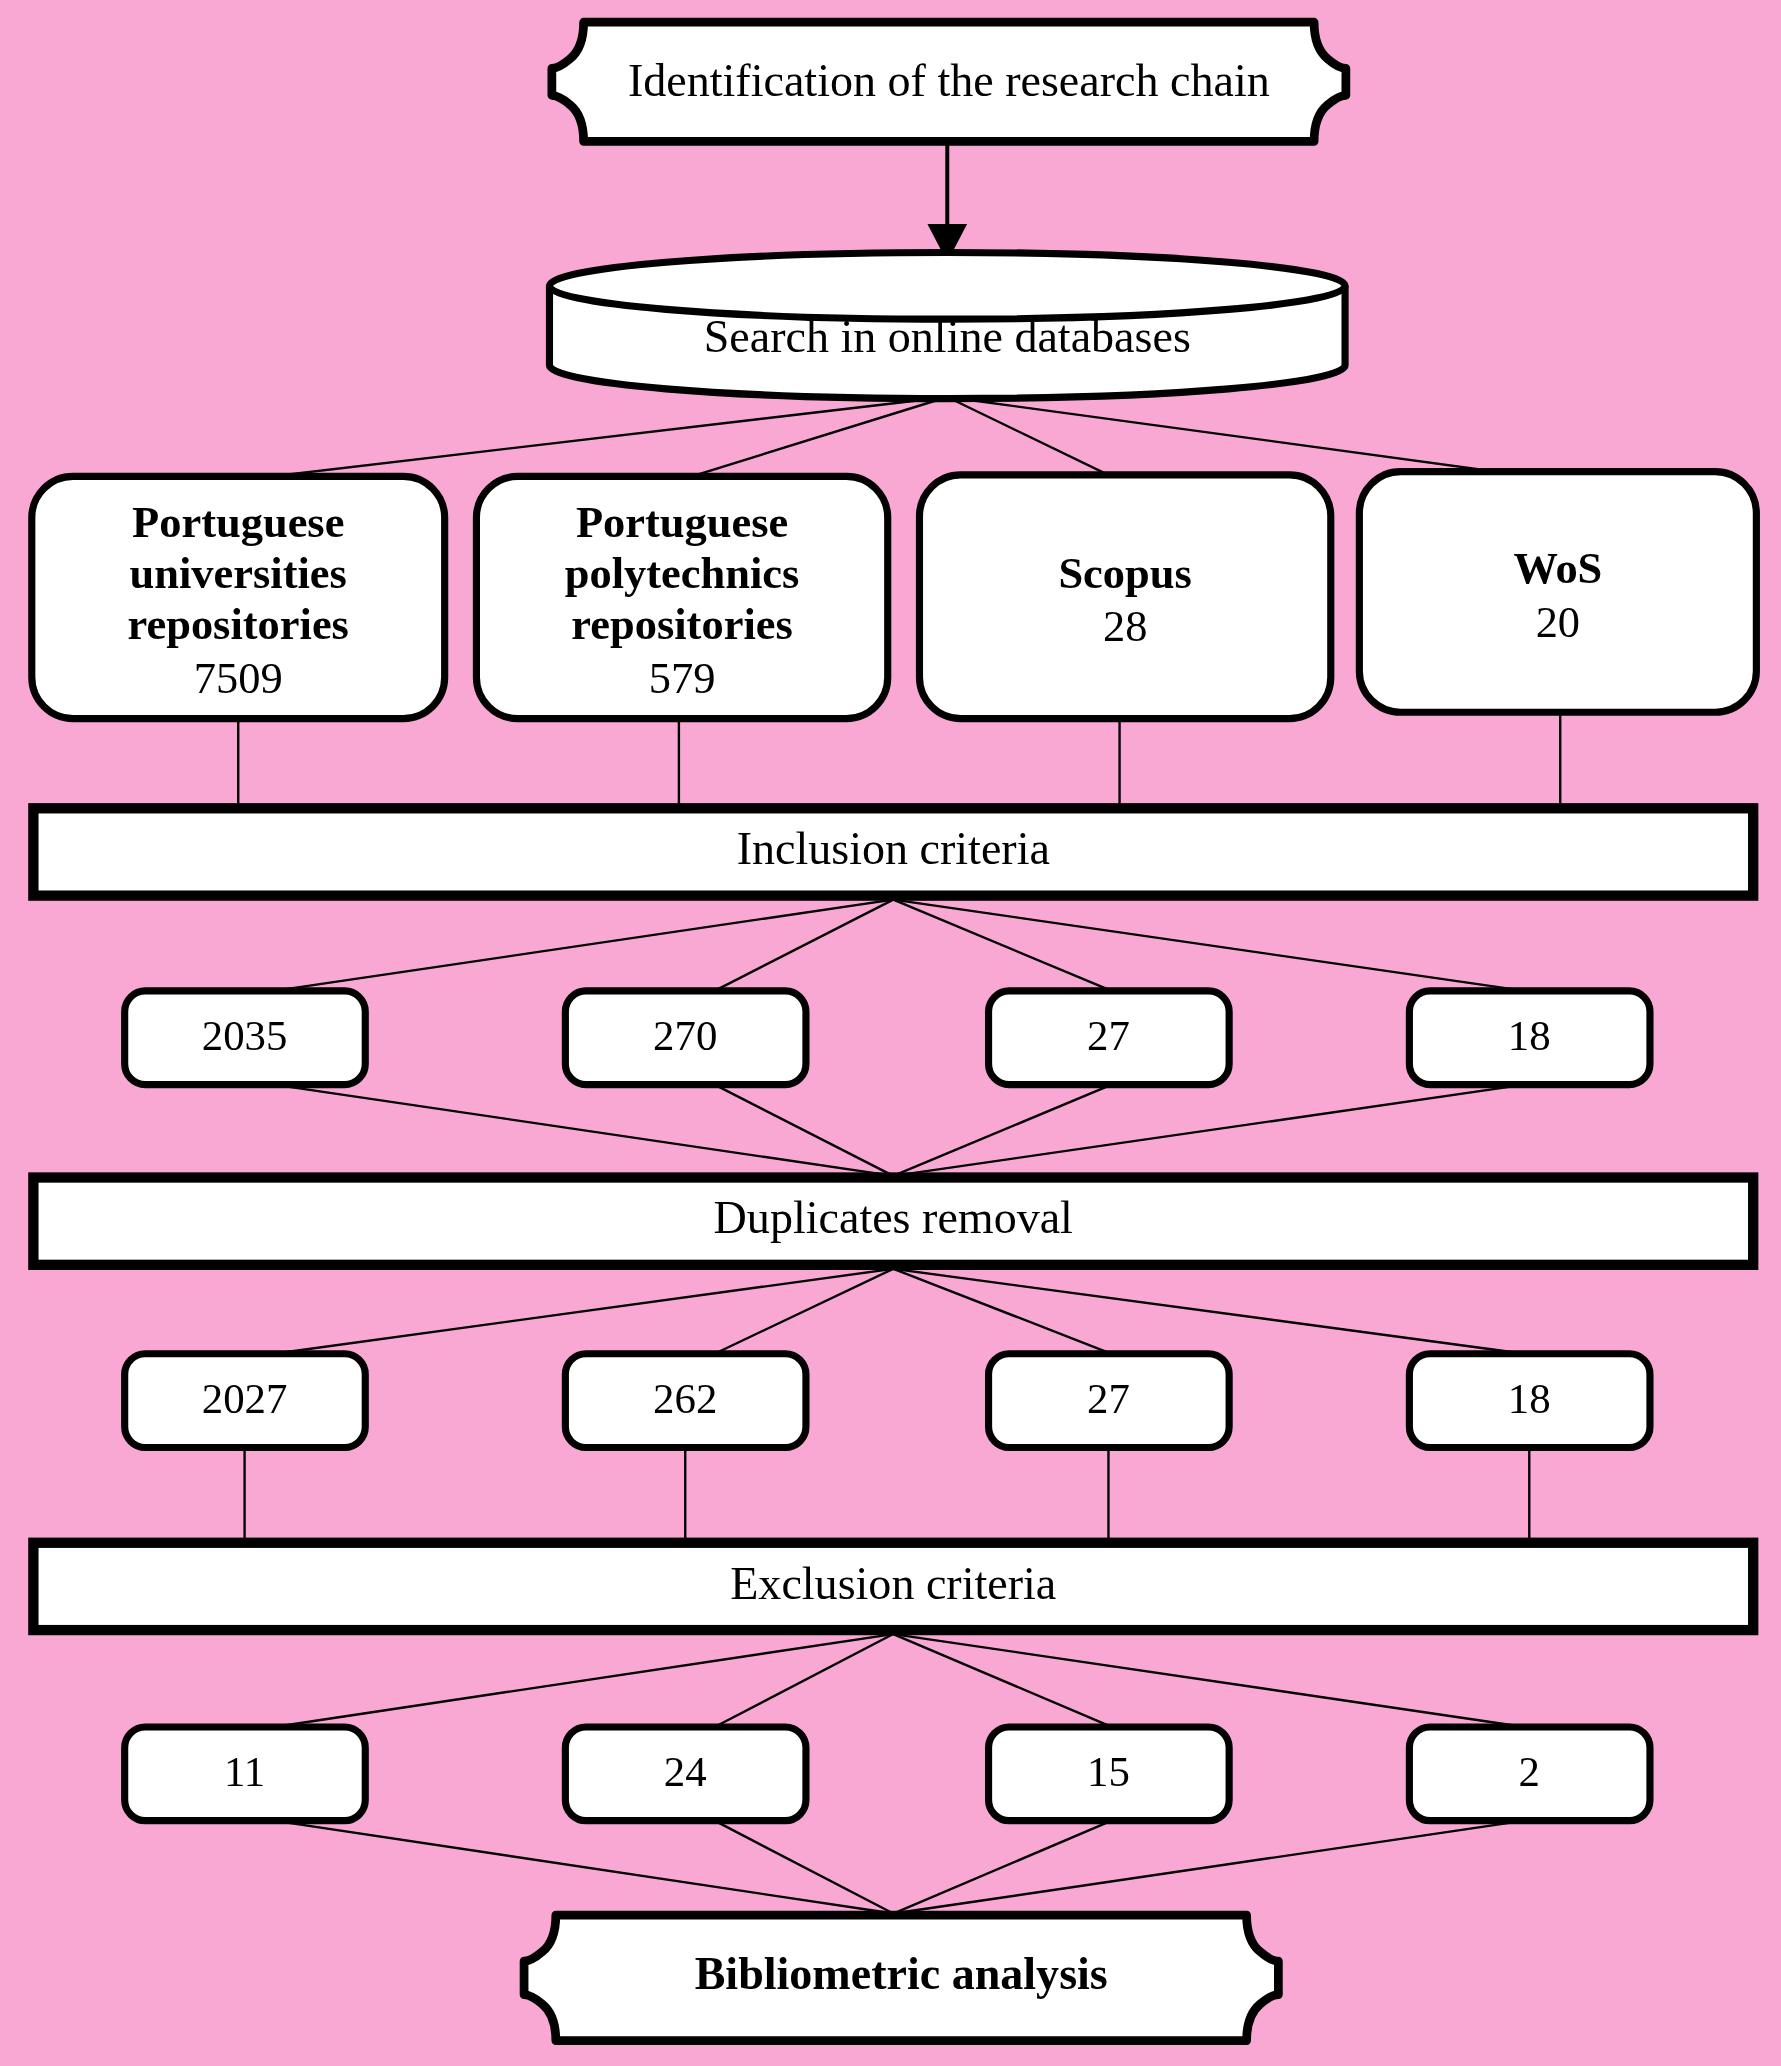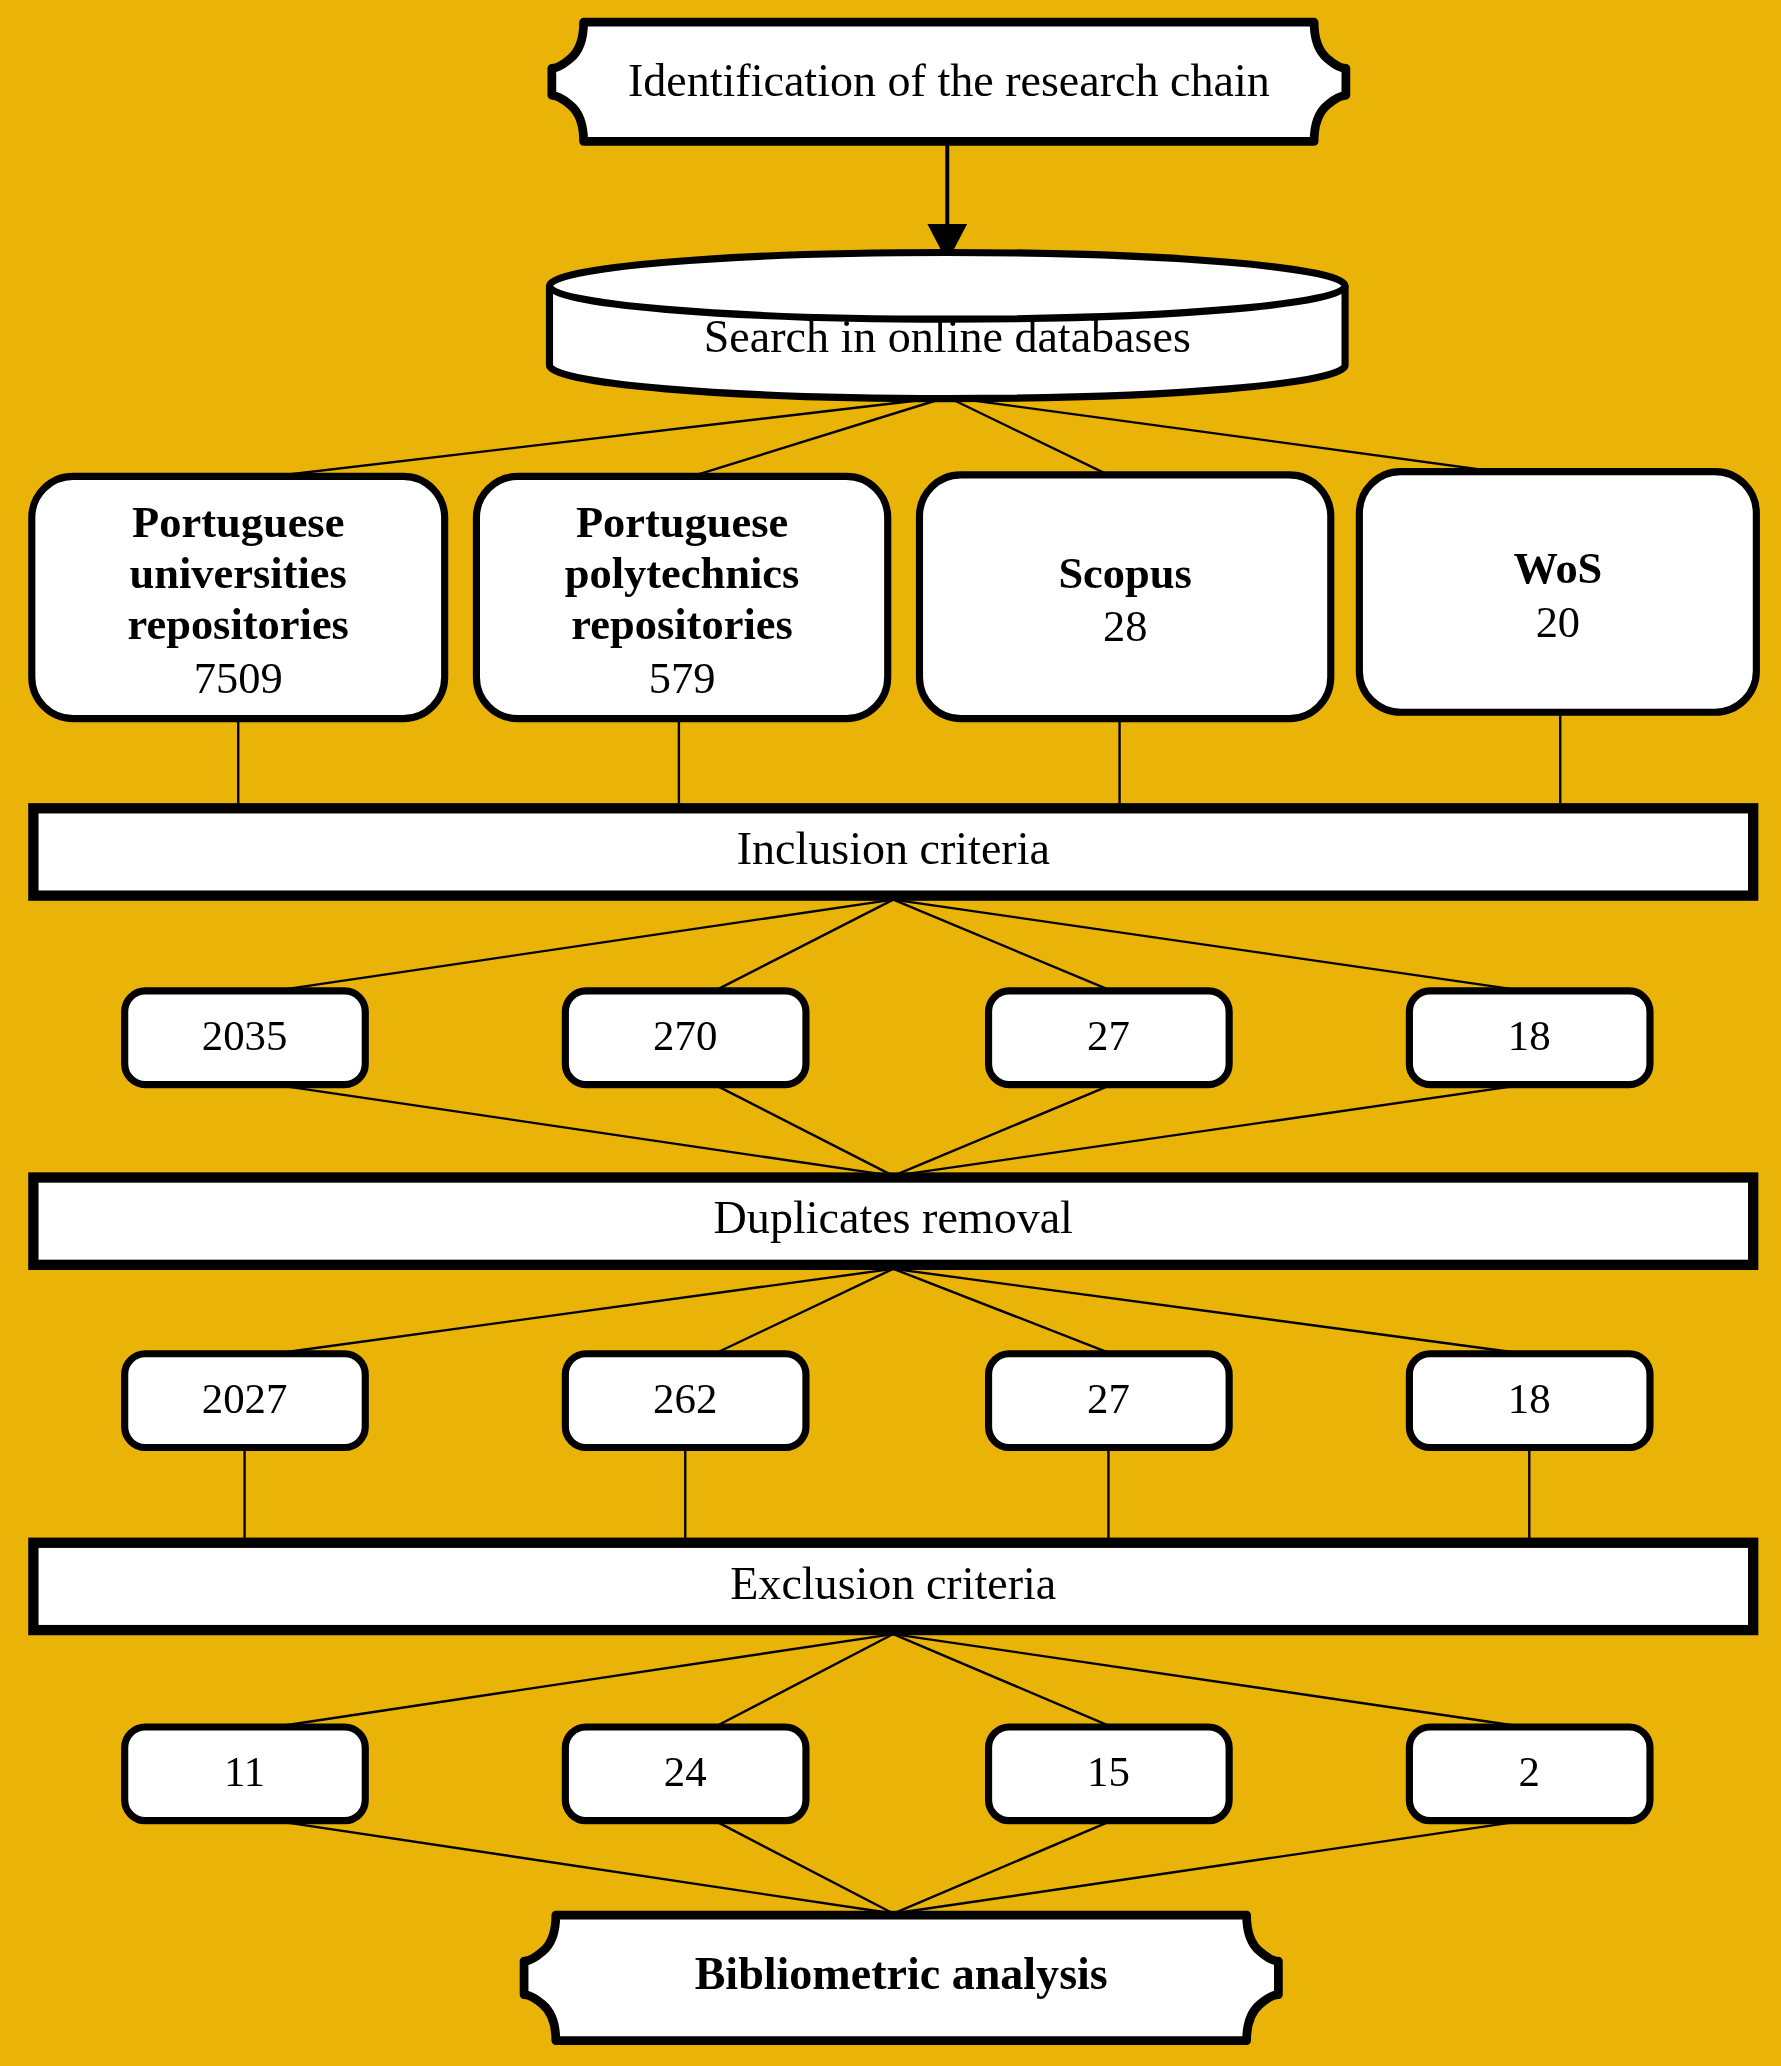--- a/index.html
+++ b/index.html
@@ -8,21 +8,21 @@
     padding: 0;
     background: #ffffff;
   }
   body {
     font-family: "Liberation Serif", "DejaVu Serif", serif;
   }
   #diagram-root {
     position: relative;
     width: 1781px;
     height: 2066px;
-    background: #eab308;
+    background: #f9a8d4;
     overflow: hidden;
   }
   svg.flow {
     display: block;
     width: 1781px;
     height: 2066px;
   }
   .shape-fill   { fill: #ffffff; }
   .shape-stroke { stroke: #000000; fill: none; }
   .connector    { stroke: #000000; stroke-width: 3; fill: none; }

